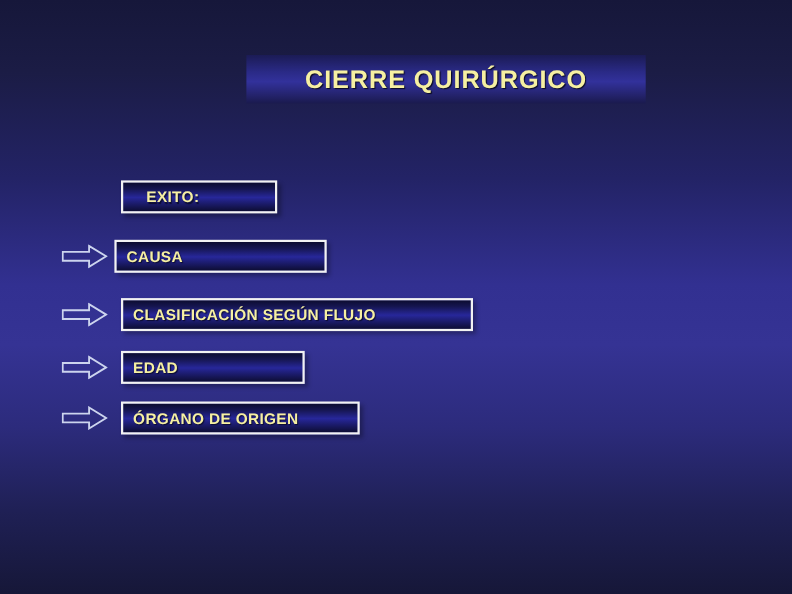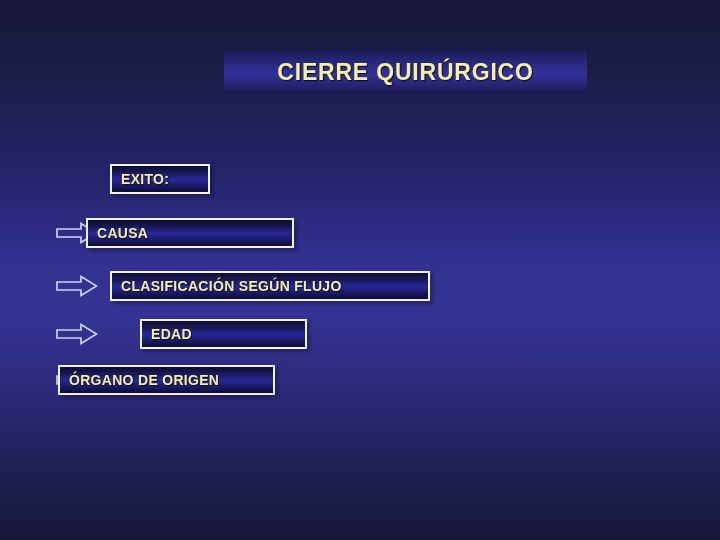--- a/index.html
+++ b/index.html
@@ -116,69 +116,69 @@
 
 <div id="slide">
 
   <div id="title-banner">
     <span class="title-text">CIERRE QUIRÚRGICO</span>
   </div>
 
   <div id="items-container">
       <div class="row" style="top: 162px;">
         <div class="arrow-slot"></div>
-        <div class="item-box" style="width: 100px; margin-left: 52px;">
+        <div class="item-box" style="width: 142px; margin-left: 52px; padding-left: 12px;">
           <span class="label">EXITO:</span>
         </div>
       </div>
       <div class="row" style="top: 216px;">
         <div class="arrow-slot">
           <span>
             <svg width="42" height="22" viewBox="0 0 42 22" aria-hidden="true">
               <path d="M1 7 L25 7 L25 1.5 L40.5 11 L25 20.5 L25 15 L1 15 Z" fill="none" stroke="#ccd4ee" stroke-width="1.7" stroke-linejoin="miter"></path>
             </svg>
           </span>
         </div>
-        <div class="item-box" style="width: 208px; margin-left: 28px;">
+        <div class="item-box" style="width: 193px; margin-left: 46px;">
           <span class="label">CAUSA</span>
         </div>
       </div>
       <div class="row" style="top: 269px;">
         <div class="arrow-slot">
           <span>
             <svg width="42" height="22" viewBox="0 0 42 22" aria-hidden="true">
               <path d="M1 7 L25 7 L25 1.5 L40.5 11 L25 20.5 L25 15 L1 15 Z" fill="none" stroke="#ccd4ee" stroke-width="1.7" stroke-linejoin="miter"></path>
             </svg>
           </span>
         </div>
         <div class="item-box" style="width: 320px; margin-left: 52px;">
           <span class="label">CLASIFICACIÓN SEGÚN FLUJO</span>
         </div>
       </div>
-      <div class="row" style="top: 317px; gap: 30px;">
+      <div class="row" style="top: 317px;">
         <div class="arrow-slot">
           <span>
             <svg width="42" height="22" viewBox="0 0 42 22" aria-hidden="true">
               <path d="M1 7 L25 7 L25 1.5 L40.5 11 L25 20.5 L25 15 L1 15 Z" fill="none" stroke="#ccd4ee" stroke-width="1.7" stroke-linejoin="miter"></path>
             </svg>
           </span>
         </div>
         <div class="item-box" style="width: 167px; margin-left: 52px;">
           <span class="label">EDAD</span>
         </div>
       </div>
       <div class="row" style="top: 363px;">
         <div class="arrow-slot">
           <span>
             <svg width="42" height="22" viewBox="0 0 42 22" aria-hidden="true">
               <path d="M1 7 L25 7 L25 1.5 L40.5 11 L25 20.5 L25 15 L1 15 Z" fill="none" stroke="#ccd4ee" stroke-width="1.7" stroke-linejoin="miter"></path>
             </svg>
           </span>
         </div>
-        <div class="item-box" style="width: 217px; ">
+        <div class="item-box" style="width: 217px; margin-left: 52px;">
           <span class="label">ÓRGANO DE ORIGEN</span>
         </div>
       </div>
     </div>
 
   <div id="citation">
   </div>
 
 </div>
 

